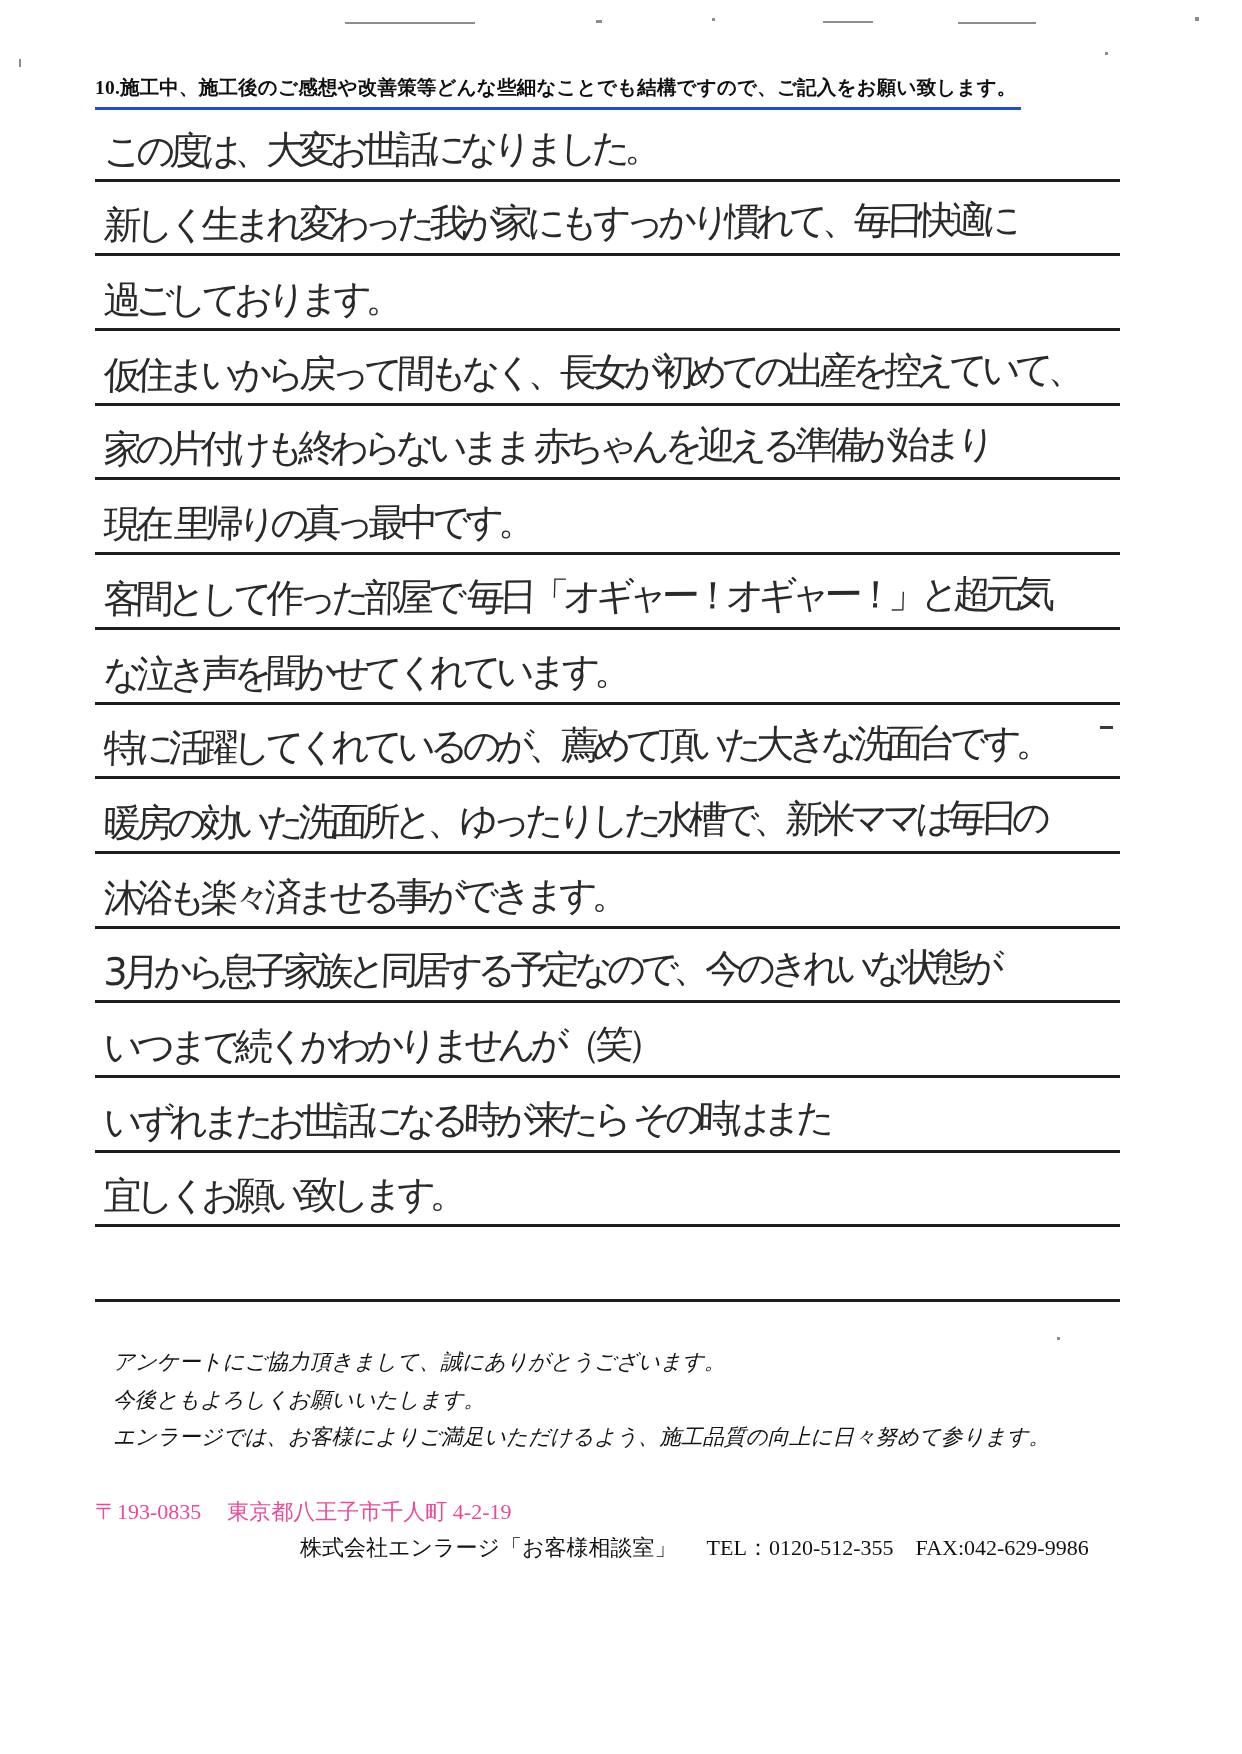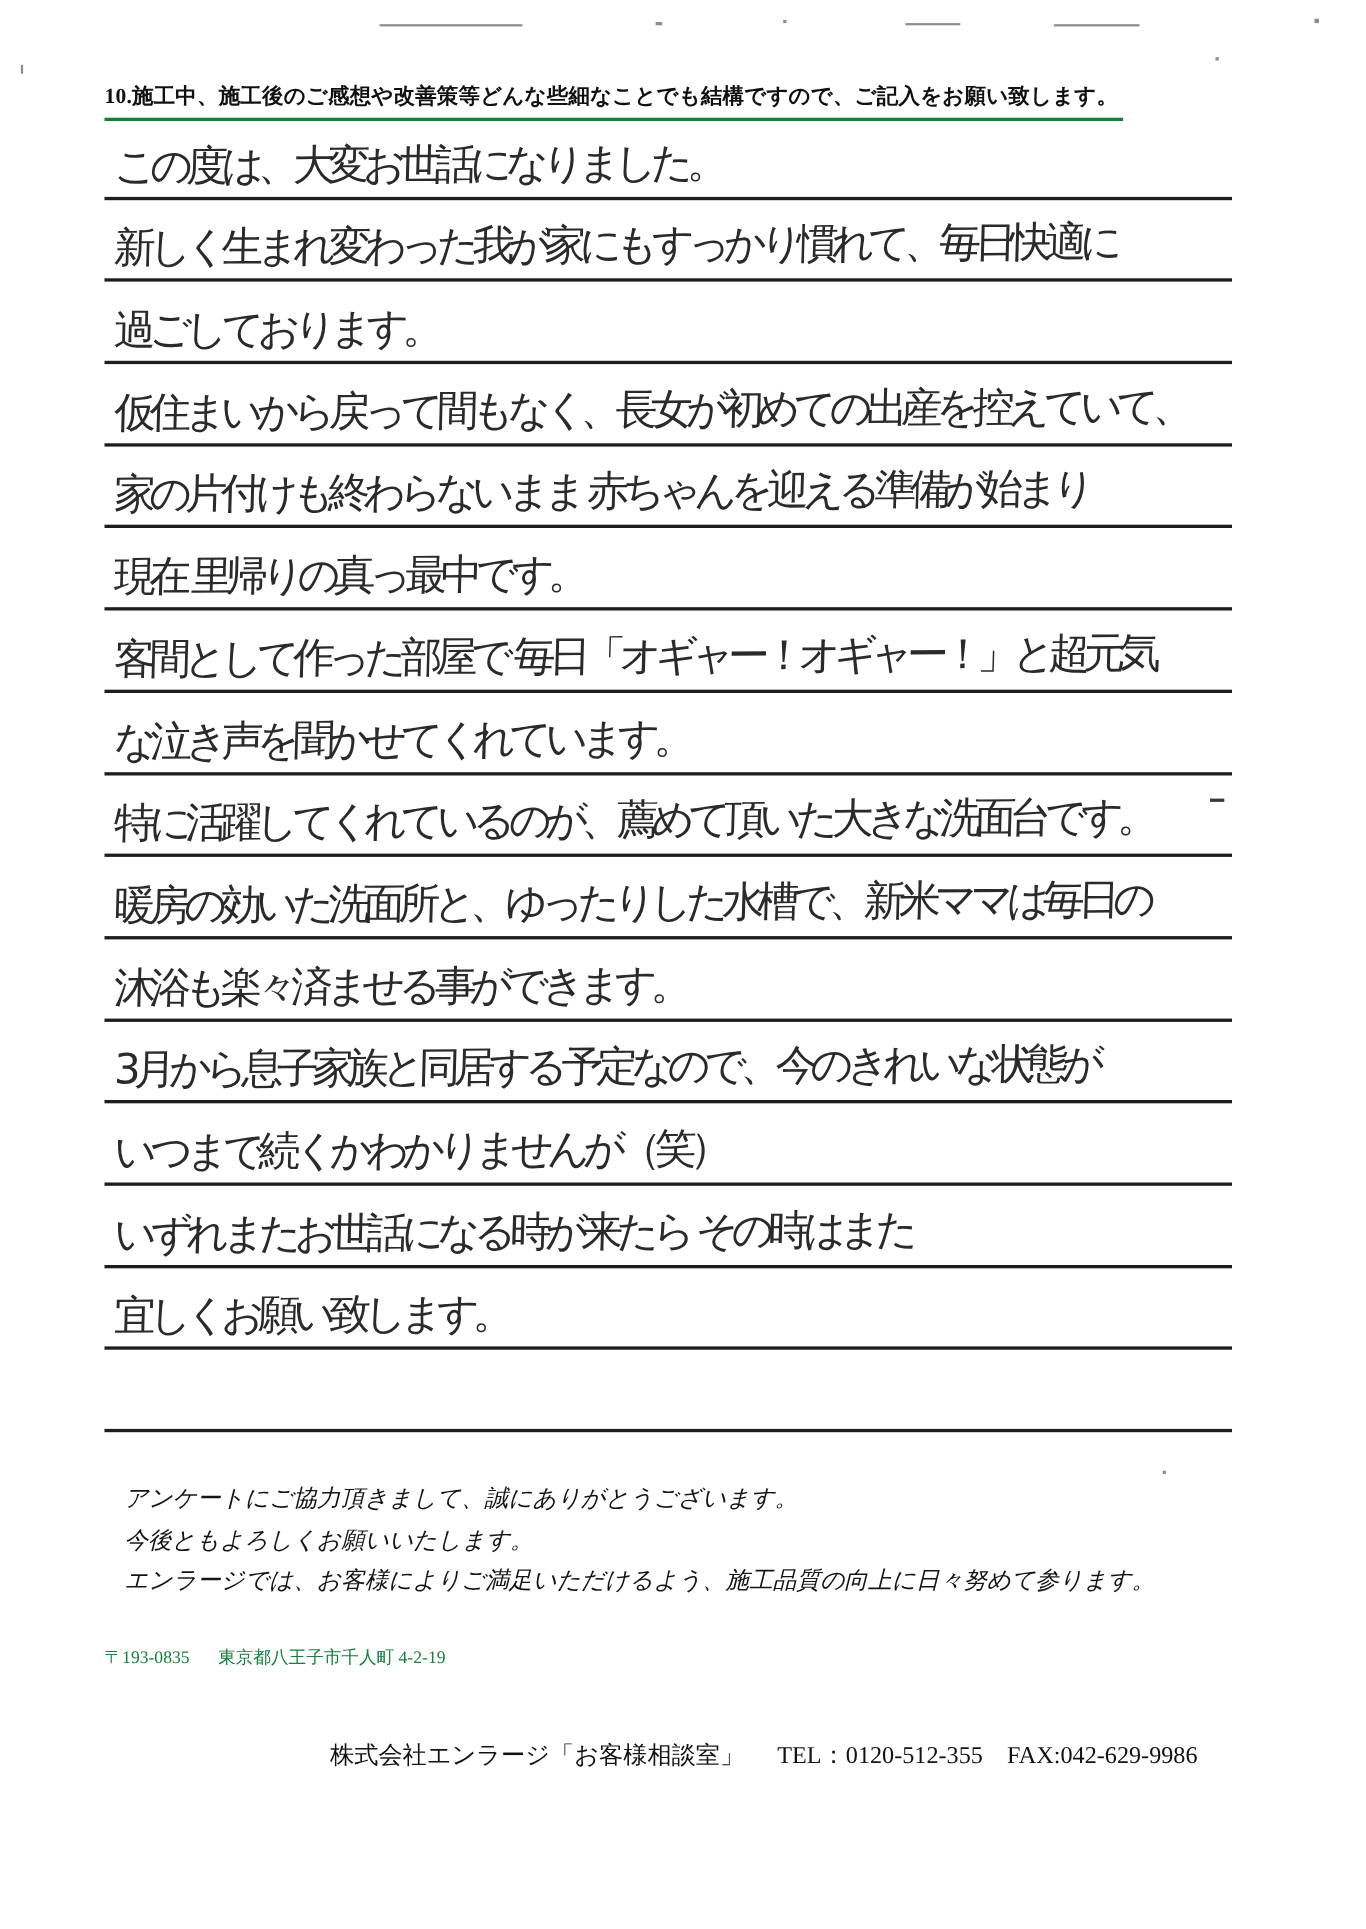--- a/index.html
+++ b/index.html
@@ -6,40 +6,40 @@
   body{
     width:1242px;height:1754px;background:#ffffff;position:relative;
     font-family:"Liberation Serif", serif;color:#161616;overflow:hidden;
   }
   .page{position:absolute;inset:0;background:#fff;}
 
   
   .q-header{
     position:absolute;left:95px;top:74px;
     font-size:19.5px;font-weight:bold;letter-spacing:0.2px;color:#101010;
-    border-bottom:3px solid #15803d;padding-bottom:6px;padding-right:4px;
+    border-bottom:3px solid #1d4ed8;padding-bottom:6px;padding-right:4px;
     white-space:nowrap;
   }
 
   
   .lines{position:absolute;left:95px;top:107px;width:1025px;}
   .wline{height:71.7px;border-bottom:3px solid #1d1d1d;position:relative;}
   .hand{
     position:absolute;left:8px;bottom:2px;
     font-family:"DejaVu Sans", sans-serif;
     font-size:38px;letter-spacing:-6px;font-weight:500;color:#2a2a2a;
     white-space:nowrap;
     transform:rotate(-0.35deg) skewX(-2deg);transform-origin:left bottom;
   }
 
   
   .thanks{position:absolute;left:113px;top:1344px;font-size:21.5px;line-height:37.5px;color:#141414;white-space:nowrap;font-style:italic;}
-  .addr1{position:absolute;left:95px;top:1497px;font-size:16px;color:#15803d;white-space:nowrap;}
+  .addr1{position:absolute;left:95px;top:1497px;font-size:22px;color:#ec4899;white-space:nowrap;}
   .addr1 .postal-gap{display:inline-block;width:26px;}
-  .addr2{position:absolute;left:300px;top:1533px;font-size:22px;color:#121212;white-space:nowrap;margin-top:48px;}
+  .addr2{position:absolute;left:300px;top:1533px;font-size:22px;color:#121212;white-space:nowrap;}
   .addr2 .gap-lg{display:inline-block;width:30px;}
   .addr2 .gap-md{display:inline-block;width:22px;}
 
   
   .noise{position:absolute;background:#8d8d8d;}
   .noise.dark{background:#3a3a3a;}
 </style>
 </head>
 <body>
 

